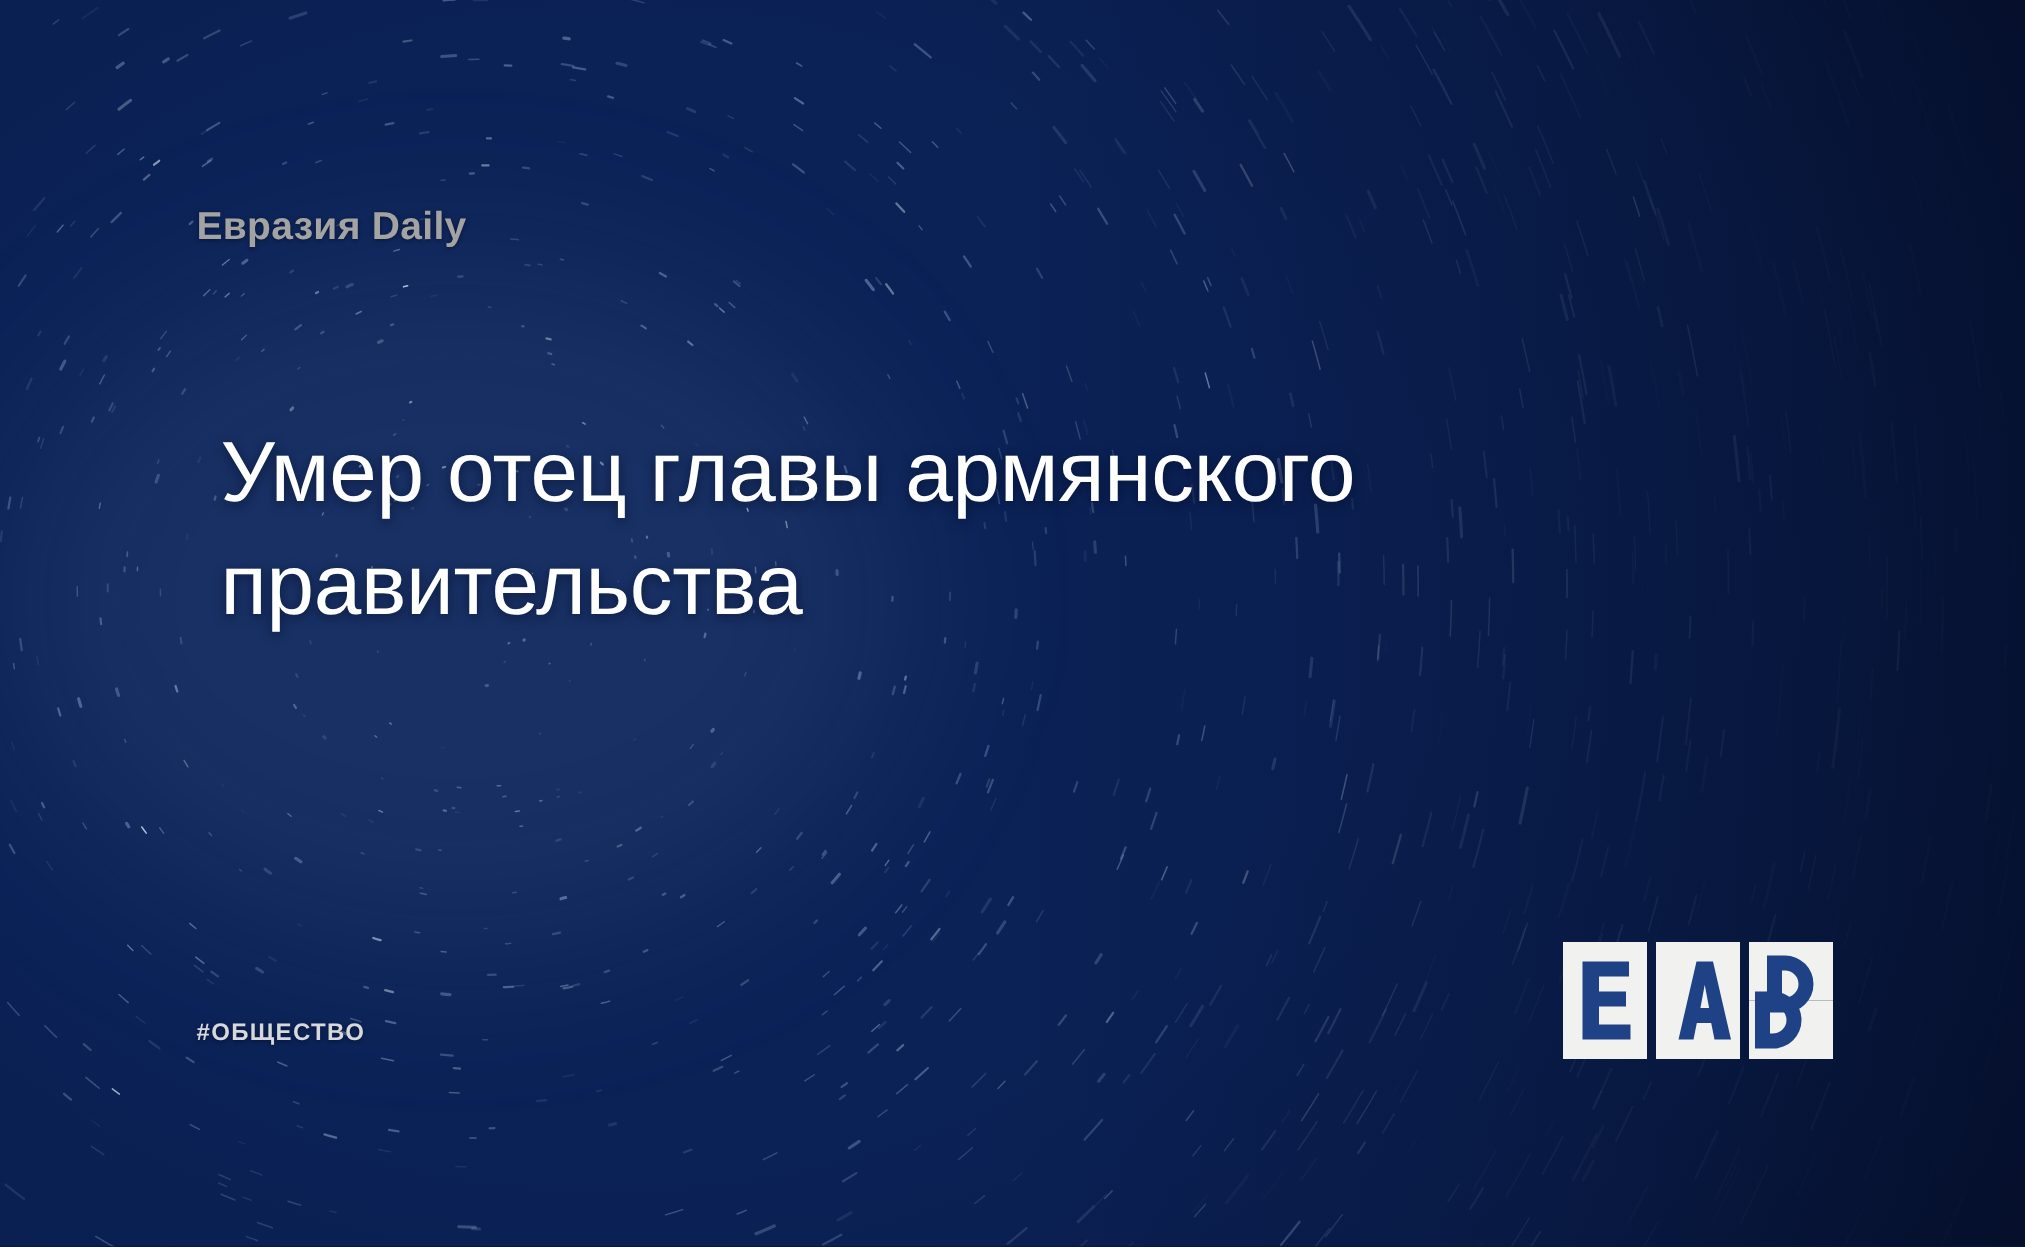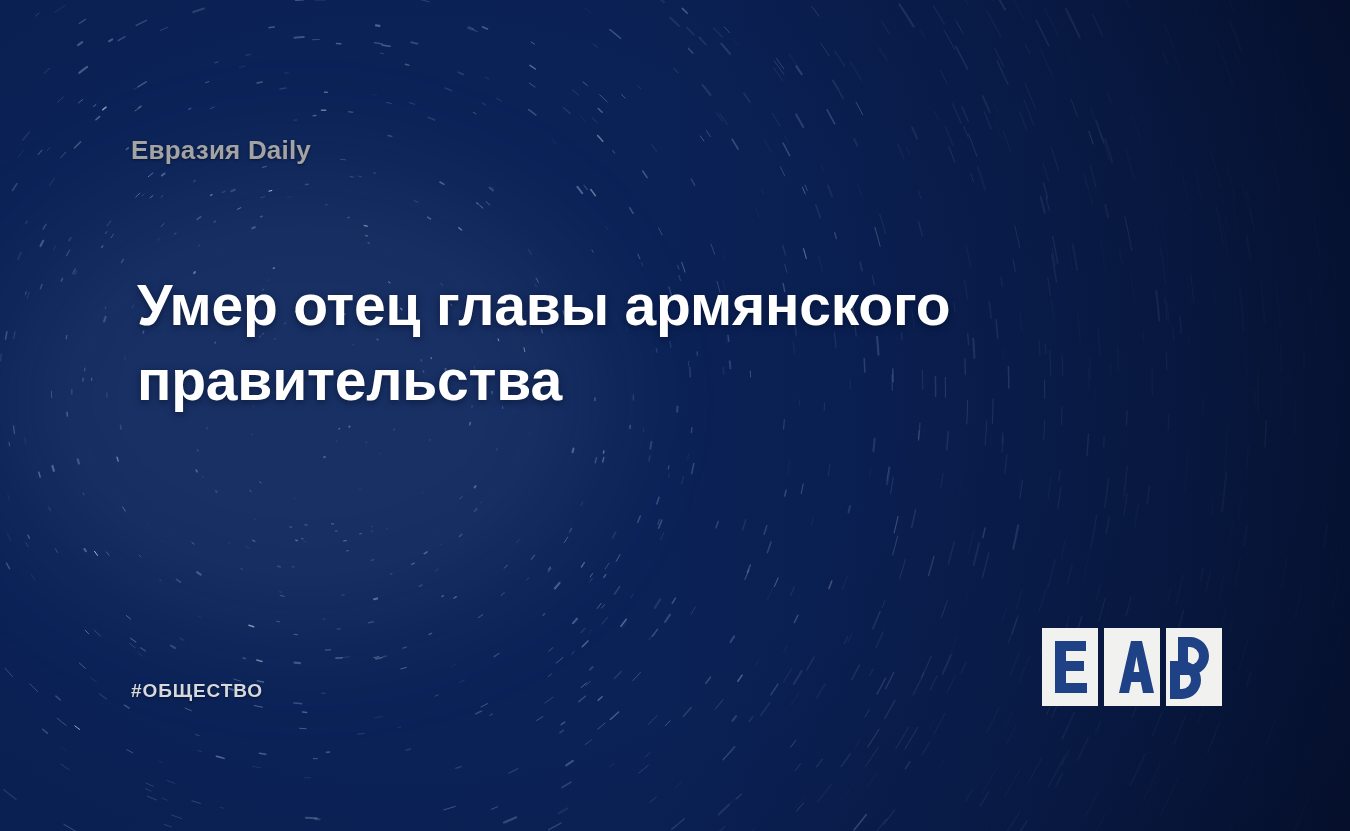--- a/index.html
+++ b/index.html
@@ -85,34 +85,34 @@
     color: #a3a3a3;
     text-shadow: 0 1px 3px rgba(0,0,0,0.45);
     white-space: nowrap;
   }
 
   #headline {
     position: absolute;
     left: 131px;
     top: 262px;
     width: 880px;
-    margin: 6px;
+    margin: 16px;
     font-size: 57px;
     line-height: 75px;
-    font-weight: 700;
+    font-weight: 400;
     color: #ffffff;
     letter-spacing: -0.2px;
     text-shadow: 0 2px 7px rgba(2,8,30,0.50);
   }
 
   #category {
     position: absolute;
     left: 131px;
     top: 680px;
-    font-size: 19px;
+    font-size: 16px;
     font-weight: 700;
     letter-spacing: 0.9px;
     color: #d6d8dc;
     text-shadow: 0 1px 3px rgba(0,0,0,0.45);
     white-space: nowrap;
   }
 
   
   #logo {
     position: absolute;

